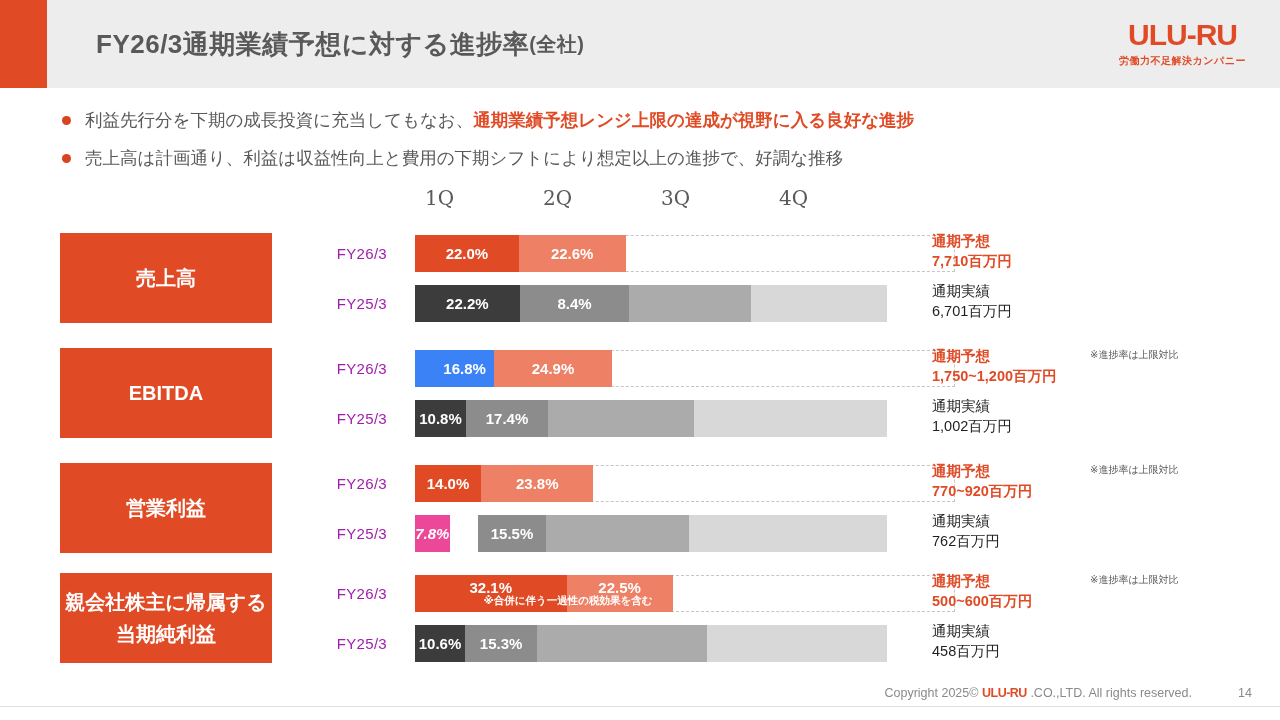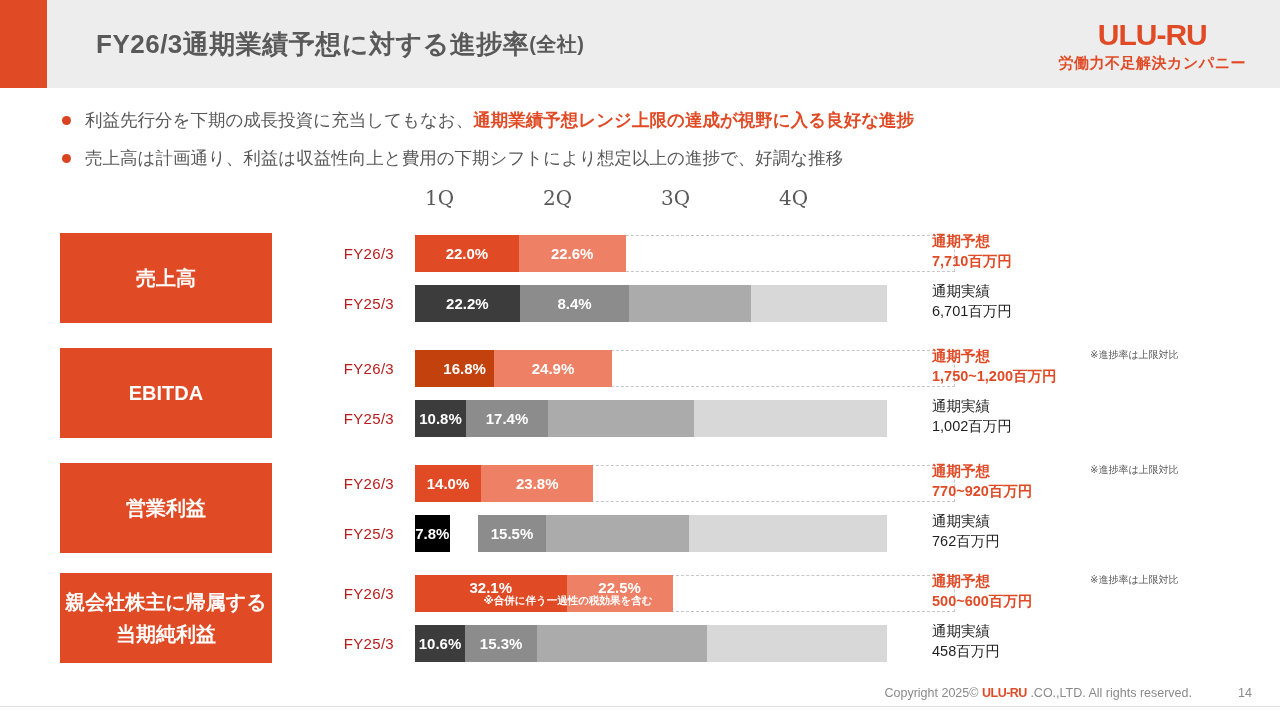--- a/index.html
+++ b/index.html
@@ -8,41 +8,41 @@
   .slide { position:relative; width:1280px; height:720px; background:#ffffff; }
 
   
   .header { position:absolute; top:0; left:0; width:1280px; height:88px; background:#EDEDED; }
   .header-accent { position:absolute; top:0; left:0; width:47px; height:88px; background:#E04B26; }
   .page-title { position:absolute; left:96px; top:0; height:88px; display:flex; align-items:center;
                 font-size:26px; font-weight:bold; color:#595959; letter-spacing:0.5px; }
   .page-title .suffix { font-size:20px; font-weight:bold; }
   .logo { position:absolute; right:34px; top:20px; text-align:center; color:#E04B26; }
   .logo-name { font-size:30px; font-weight:800; letter-spacing:-1px; line-height:1; }
-  .logo-tagline { font-size:15px; font-weight:bold; margin-top:4px; letter-spacing:0.5px; }
+  .logo-tagline { font-size:10px; font-weight:bold; margin-top:4px; letter-spacing:0.5px; }
 
   
   .bullets { position:absolute; top:108px; left:62px; width:1150px; }
   .bullet { display:flex; align-items:flex-start; margin-bottom:13px; font-size:17.5px; color:#595959; line-height:1.45; }
   .bullet-dot { flex:0 0 auto; width:9px; height:9px; border-radius:50%; background:#D9431F; margin:8px 14px 0 0; }
   .bullet .emphasis { color:#E04B26; font-weight:bold; }
 
   
   .quarter-header { position:absolute; top:186px; left:415px; width:472px; display:flex; }
   .quarter-label { width:25%; font-family:"DejaVu Serif","Liberation Serif",serif; font-size:20px;
                    color:#595959; padding-left:10px; }
 
   
   .row { position:absolute; left:0; width:1280px; height:90px; }
   .metric-box { position:absolute; left:60px; top:0; width:212px; height:90px; background:#E04B26;
                 color:#ffffff; font-weight:bold; font-size:20px; display:flex; align-items:center;
                 justify-content:center; text-align:center; }
   .metric-box.small { font-size:20px; line-height:1.6; white-space:pre-line; }
-  .fy-label { position:absolute; left:308px; width:86px; height:37px; display:flex; align-items:center;
-              justify-content:flex-end; font-size:15px; color:#b91c1c; letter-spacing:0.3px; }
+  .fy-label { position:absolute; left:301px; width:86px; height:37px; display:flex; align-items:center;
+              justify-content:flex-end; font-size:15px; color:#a21caf; letter-spacing:0.3px; }
   .fy-label.fy26 { top:2px; }
   .fy-label.fy25 { top:52px; }
   .bar { position:absolute; left:415px; width:540px; height:37px; }
   .bar.fy26 { top:2px; background:#ffffff; border:1px dashed #C6C6C6; }
   .bar.fy25 { top:52px; }
   .bar-fill { position:absolute; display:flex; }
   .bar.fy26 .bar-fill { top:-1px; left:-1px; height:37px; width:472px; }
   .bar.fy25 .bar-fill { top:0; left:0; height:37px; width:472px; }
   .seg { height:100%; display:flex; align-items:center; justify-content:center;
          color:#ffffff; font-weight:bold; font-size:15px; white-space:nowrap; }
@@ -135,21 +135,21 @@
     </div>
   </div>
 
   <div class="row" style="top:348px">
     <div class="metric-box">
         <span>EBITDA</span>
       </div>
     <div class="fy-label fy26">FY26/3</div>
     <div class="bar fy26">
       <div class="bar-fill">
-          <div class="seg" style="width: 16.8%; background: #c2410c; padding-left: 20px;">
+          <div class="seg" style="width: 16.8%; background: #3b82f6; padding-left: 20px;">
             <span>16.8%</span>
           </div>
           <div class="seg" style="width: 24.9%; background: rgb(238, 128, 102);">
             <span>24.9%</span>
           </div>
         </div>
     </div>
     <div class="fy-label fy25">FY25/3</div>
     <div class="bar fy25">
       <div class="bar-fill">
@@ -185,21 +185,21 @@
             <span>14.0%</span>
           </div>
           <div class="seg" style="width: 23.8%; background: rgb(238, 128, 102);">
             <span>23.8%</span>
           </div>
         </div>
     </div>
     <div class="fy-label fy25">FY25/3</div>
     <div class="bar fy25">
       <div class="bar-fill">
-          <div class="seg" style="width: 7.8%; background: #000000;">
+          <div class="seg" style="width: 7.8%; background: #ec4899; font-style: italic;">
             <span>7.8%</span>
           </div>
           <div class="seg" style="width: 15.5%; background: rgb(140, 140, 140); margin-left: 28px;">
             <span>15.5%</span>
           </div>
           <div class="seg" style="width: 32.2%; background: rgb(171, 171, 171);"></div>
           <div class="seg" style="width: 44.5%; background: rgb(216, 216, 216);"></div>
         </div>
     </div>
     <div class="forecast">

